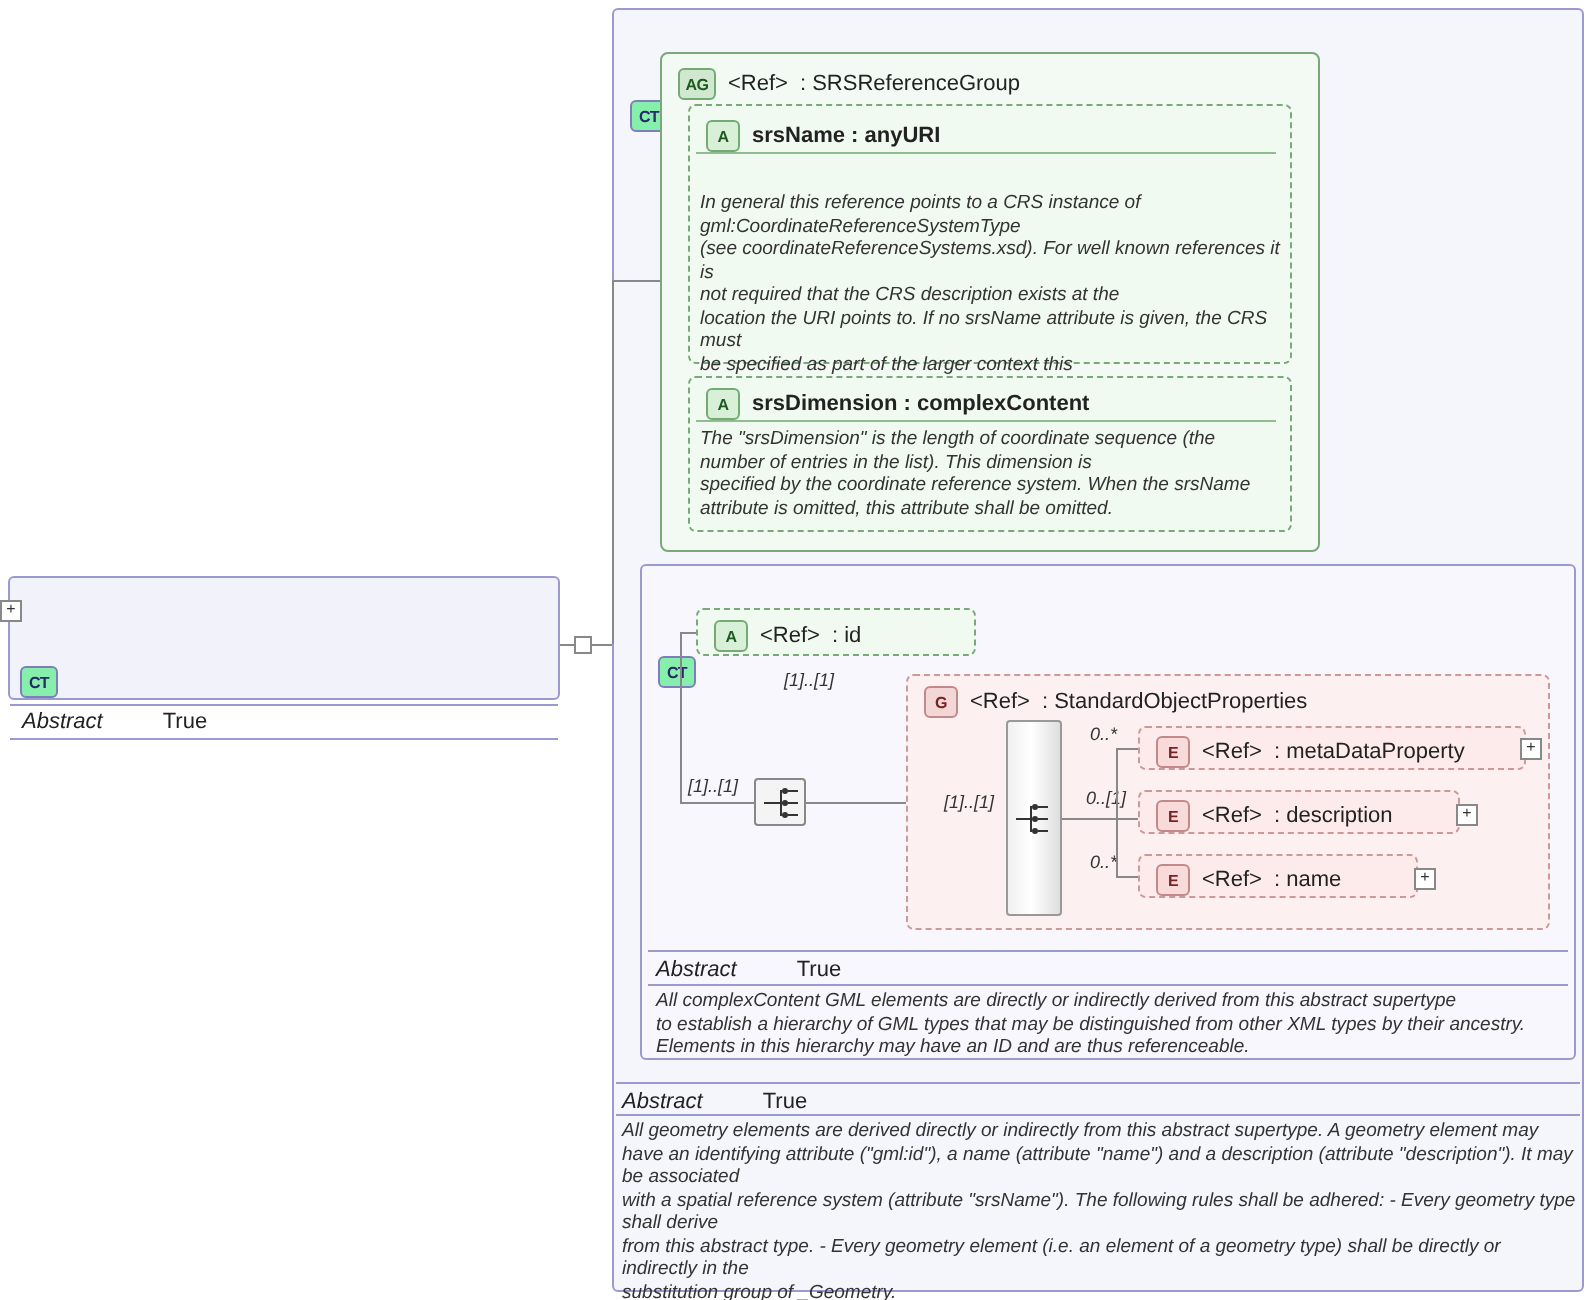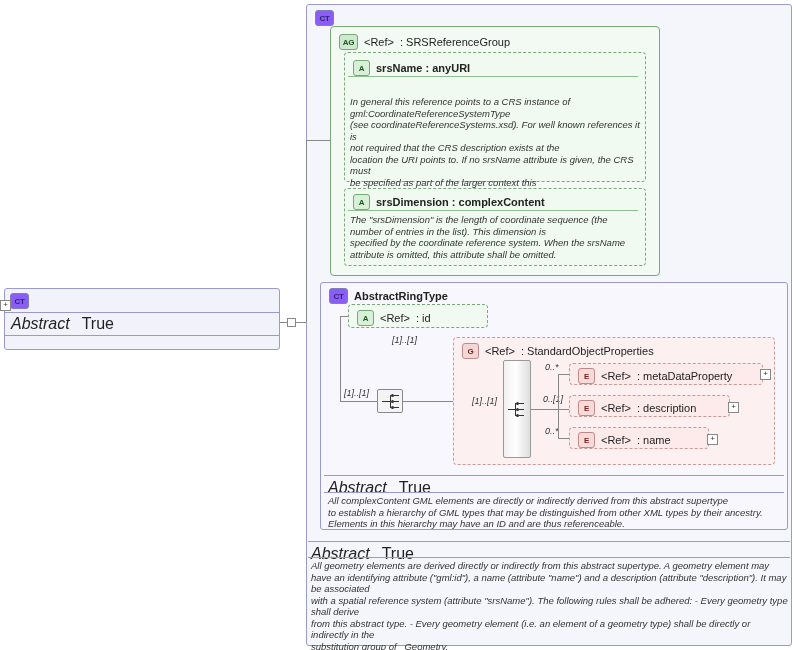--- a/index.html
+++ b/index.html
@@ -41,21 +41,21 @@
     border: 1px solid #7a7ab8;
     font-size: 8px;
     font-weight: bold;
     display: inline-flex;
     align-items: center;
     justify-content: center;
     letter-spacing: -0.3px;
     flex: 0 0 auto;
     color: #333;
   }
-  .badge-ct { background: #8b5cf6; border-color: #7e7ebd; color: #2a2a6a; }
+  .badge-ct { background: #86efac; border-color: #7e7ebd; color: #2a2a6a; margin-top: 40px; }
   .badge-ag { background: #cfe8cf; border-color: #74ab74; color: #1d5a1d; }
   .badge-a  { background: #d8f0d8; border-color: #74ab74; color: #1d5a1d; width: 15px;}
   .badge-g  { background: #f3d6d6; border-color: #c08a8a; color: #7a2222; width: 15px;}
   .badge-e  { background: #f8dada; border-color: #c08a8a; color: #7a2222; width: 15px;}
 
   .plus-marker {
     position: absolute;
     width: 9px; height: 9px;
     border: 1px solid #888;
     background: #fff;
@@ -83,22 +83,22 @@
   }
 
   .anno {
     font-style: italic;
     font-size: 9.5px;
     line-height: 11.5px;
     color: #333;
   }
   .abstract-row {
     display: flex;
-    gap: 12px;
-    font-size: 16px;
+    gap: 30px;
+    font-size: 11px;
     font-style: italic;
     padding-top: 2px;
   }
   .abstract-row .val { font-style: normal; }
   .hr { border-top: 1px solid #9a9ad0; }
 
   
   .line { position: absolute; background: #888; }
   .hline { height: 1px; }
   .vline { width: 1px; }

